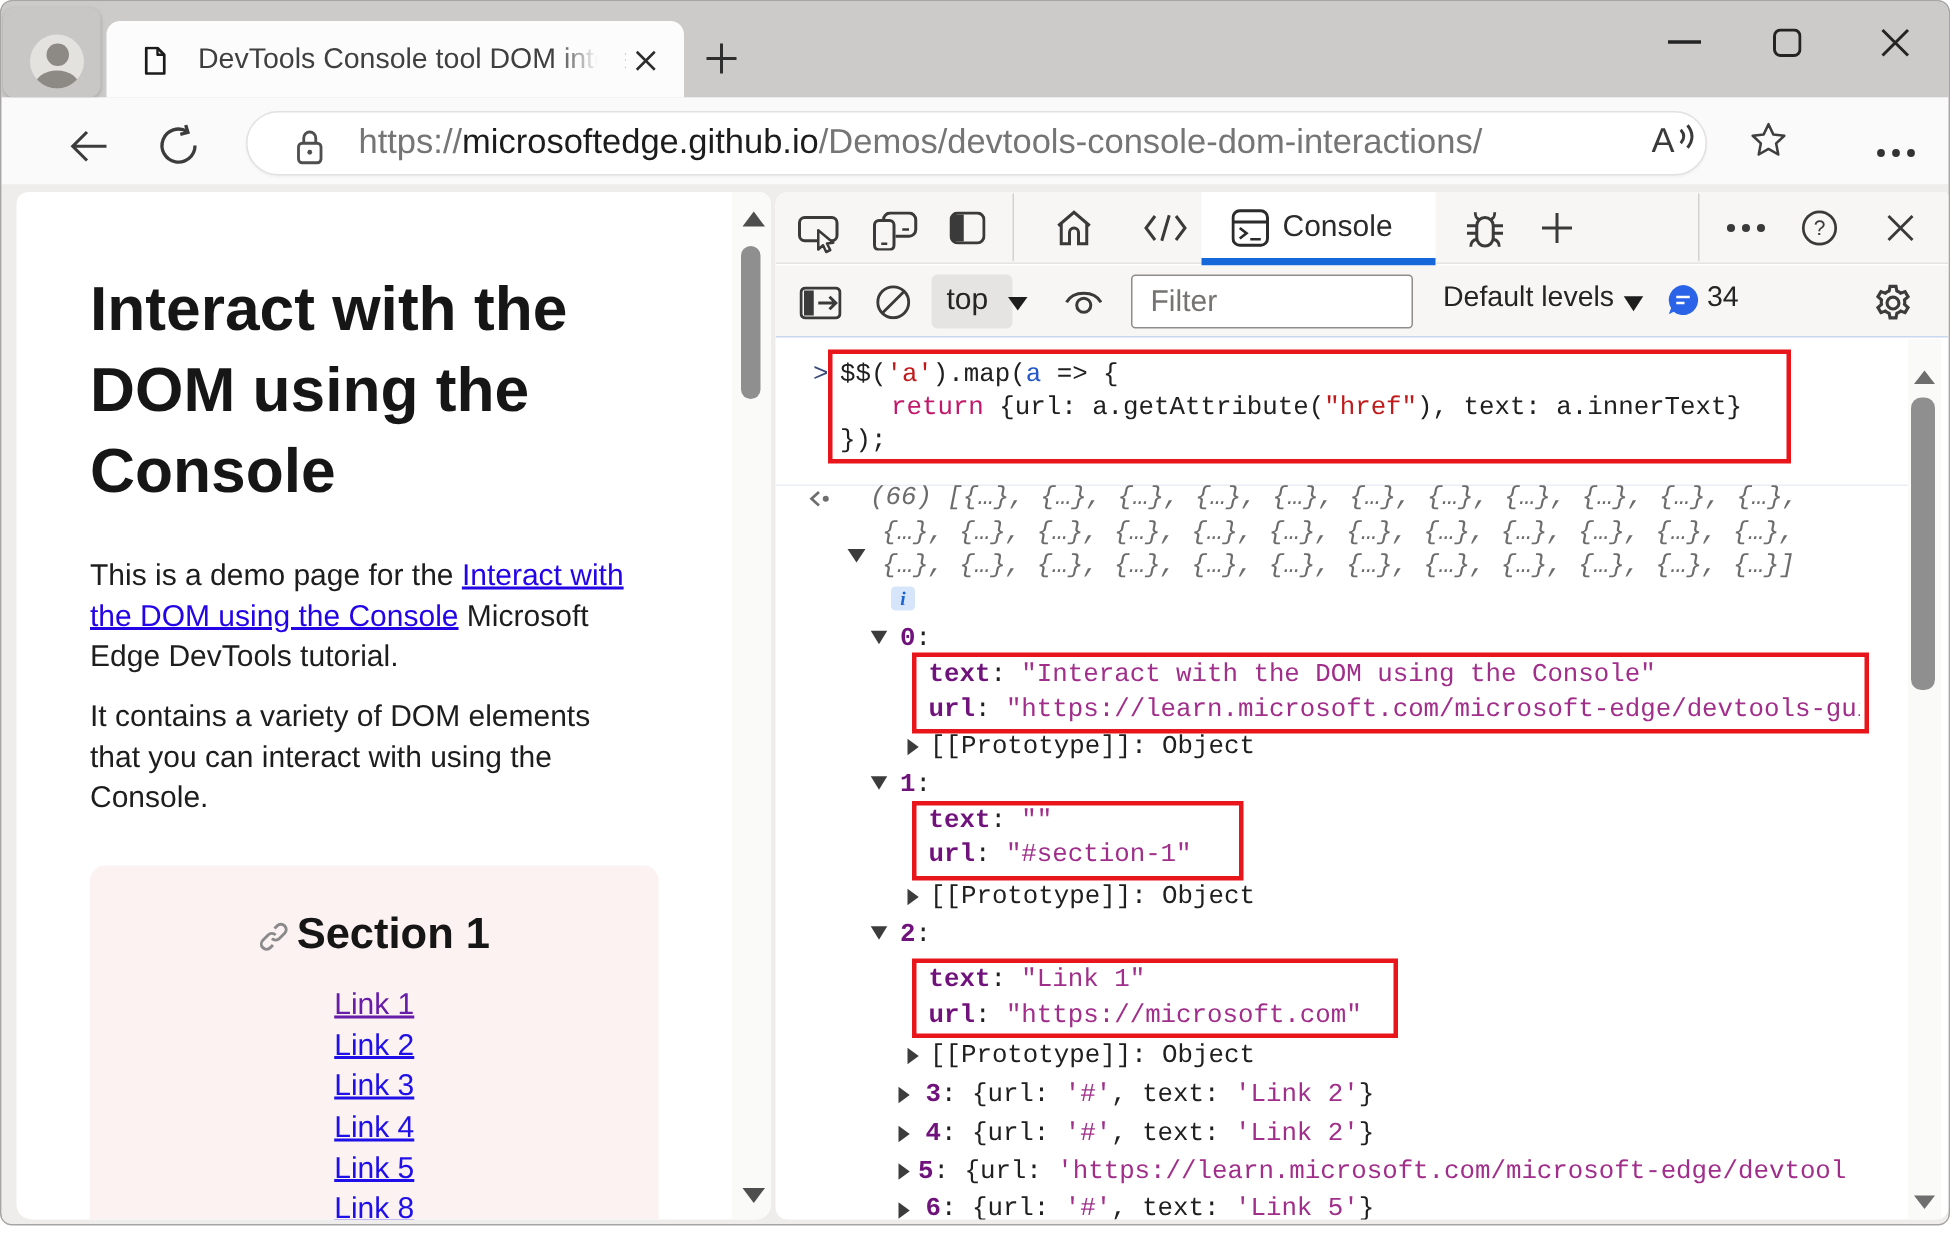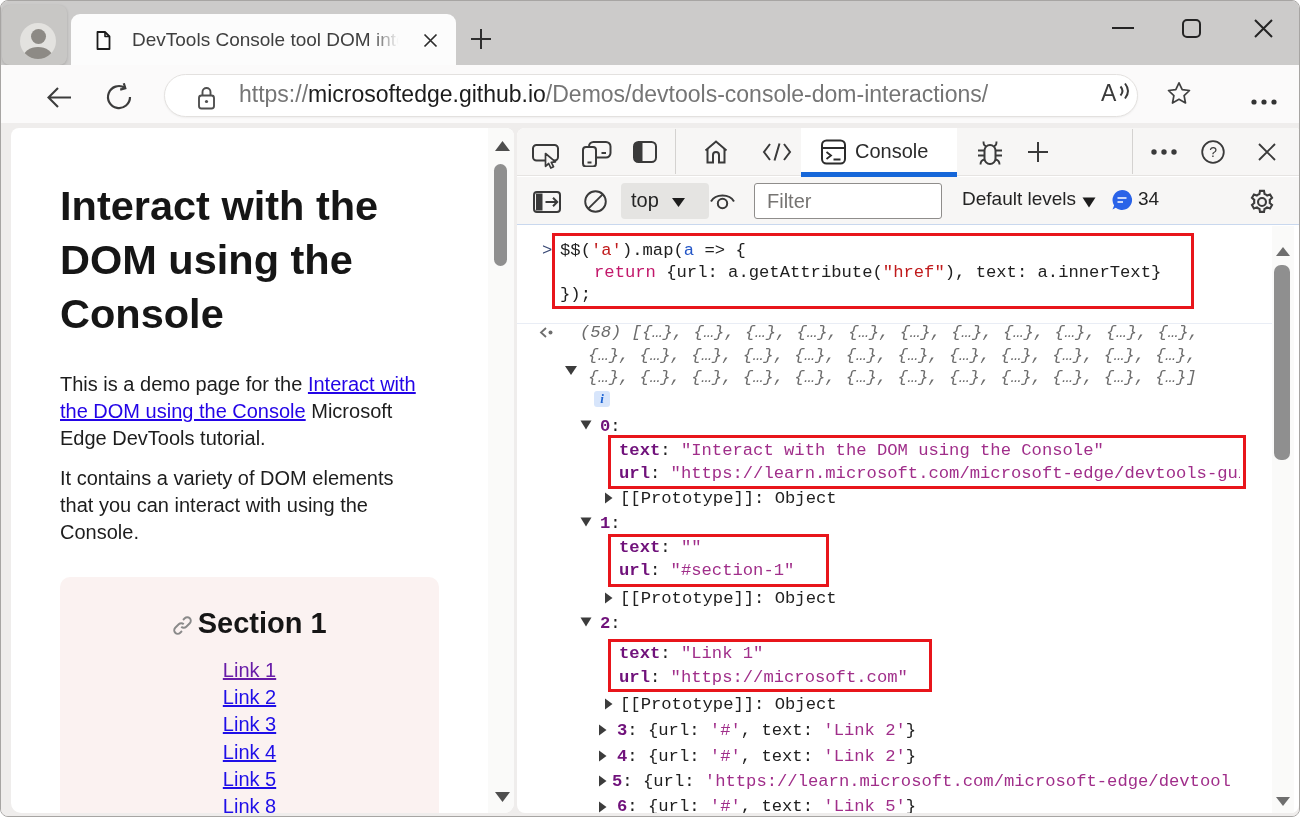--- a/index.html
+++ b/index.html
@@ -34,21 +34,21 @@
   .seclinks a{color:#1f0fe8;}
   a.visited{color:#681da8;}
   
   .sbtrack{position:absolute;background:#fafaf9;}
   .sbthumb{position:absolute;background:#8f8f8f;border-radius:7px;}
   
   #toolbar1{position:absolute;left:0;top:0;width:782px;height:48px;background:#f7f6f5;border-bottom:1px solid #e6e4e2;}
   #toolbar2{position:absolute;left:0;top:49px;width:782px;height:48px;background:#f7f6f5;border-bottom:1.5px solid #c9d8ee;}
   #consoletab{position:absolute;left:284px;top:0;width:156px;height:48px;background:#fff;}
   #tabunderline{position:absolute;left:284px;top:44px;width:156px;height:5px;background:#1667d9;}
-  #chip{position:absolute;left:104px;top:6px;width:88px;height:36px;background:#e5e4e2;border-radius:4px;font-size:20px;color:#242424;}
+  #chip{position:absolute;left:104px;top:6px;width:54px;height:36px;background:#e5e4e2;border-radius:4px;font-size:20px;color:#242424;}
   #filterbox{position:absolute;left:237px;top:6px;width:188px;height:36px;background:#fff;border:1px solid #8f8d8b;border-radius:3px;font-size:20px;color:#767472;line-height:34px;padding-left:12px;}
   .red{position:absolute;border:3px solid #e8151b;}
   .cline{position:absolute;white-space:pre;}
   .k{color:#70127b;font-weight:bold;}
   .s{color:#a02e8a;}
   .rs{color:#c01b1c;}
   .kw{color:#c2186b;}
   .pb{color:#2456c7;}
   .gray{color:#6c6c6c;font-style:italic;}
   svg{display:block;}
@@ -242,21 +242,21 @@
       <div id="consolebody">
         <div class="abs" style="left:0;top:195px;width:756px;height:1px;background:#e9edf5;"></div>
         <div class="mono cline" style="left:25px;top:112px;color:#3a4a76;">&gt;</div>
         <div class="mono cline" style="left:43px;top:112px;">$$(<span class="rs">'a'</span>).map(<span class="pb">a</span> =&gt; {</div>
         <div class="mono cline" style="left:77px;top:134px;"><span class="kw">return</span> {url: a.getAttribute(<span class="rs">"href"</span>), text: a.innerText}</div>
         <div class="mono cline" style="left:43px;top:156px;">});</div>
         <svg class="abs" style="left:21px;top:198px" width="16" height="13" viewBox="0 0 16 13">
             <path d="M8 2 L3 6.5 L8 11" fill="none" stroke="#6e6e6e" stroke-width="1.8"></path>
             <circle cx="12.5" cy="6.5" r="2" fill="#6e6e6e"></circle>
           </svg>
-        <div class="mono cline gray" style="left:63px;top:193.5px;">(58) [{…}, {…}, {…}, {…}, {…}, {…}, {…}, {…}, {…}, {…}, {…},</div>
+        <div class="mono cline gray" style="left:63px;top:193.5px;">(66) [{…}, {…}, {…}, {…}, {…}, {…}, {…}, {…}, {…}, {…}, {…},</div>
         <div class="mono cline gray" style="left:71px;top:216.5px;">{…}, {…}, {…}, {…}, {…}, {…}, {…}, {…}, {…}, {…}, {…}, {…},</div>
         <div class="mono cline gray" style="left:71px;top:239px;">{…}, {…}, {…}, {…}, {…}, {…}, {…}, {…}, {…}, {…}, {…}, {…}]</div>
         <svg class="abs" style="left:47px;top:237px" width="14" height="11" viewBox="0 0 14 11">
             <path d="M1 1 H13 L7 10 Z" fill="#3c3c3c"></path>
           </svg>
         <div class="abs" style="left:77px;top:263px;width:16px;height:16px;background:#d7e5fb;border-radius:3px;font-family:'Liberation Serif',serif;font-style:italic;font-weight:bold;font-size:13px;color:#1b62d2;text-align:center;line-height:16px;">i</div>
         <svg class="abs" style="left:63px;top:292px" width="12" height="10" viewBox="0 0 12 10">
             <path d="M0.5 0.5 H11.5 L6 9.5 Z" fill="#3c3c3c"></path>
           </svg>
         <div class="mono cline" style="left:83px;top:288px;"><span class="k">0</span>: </div>

